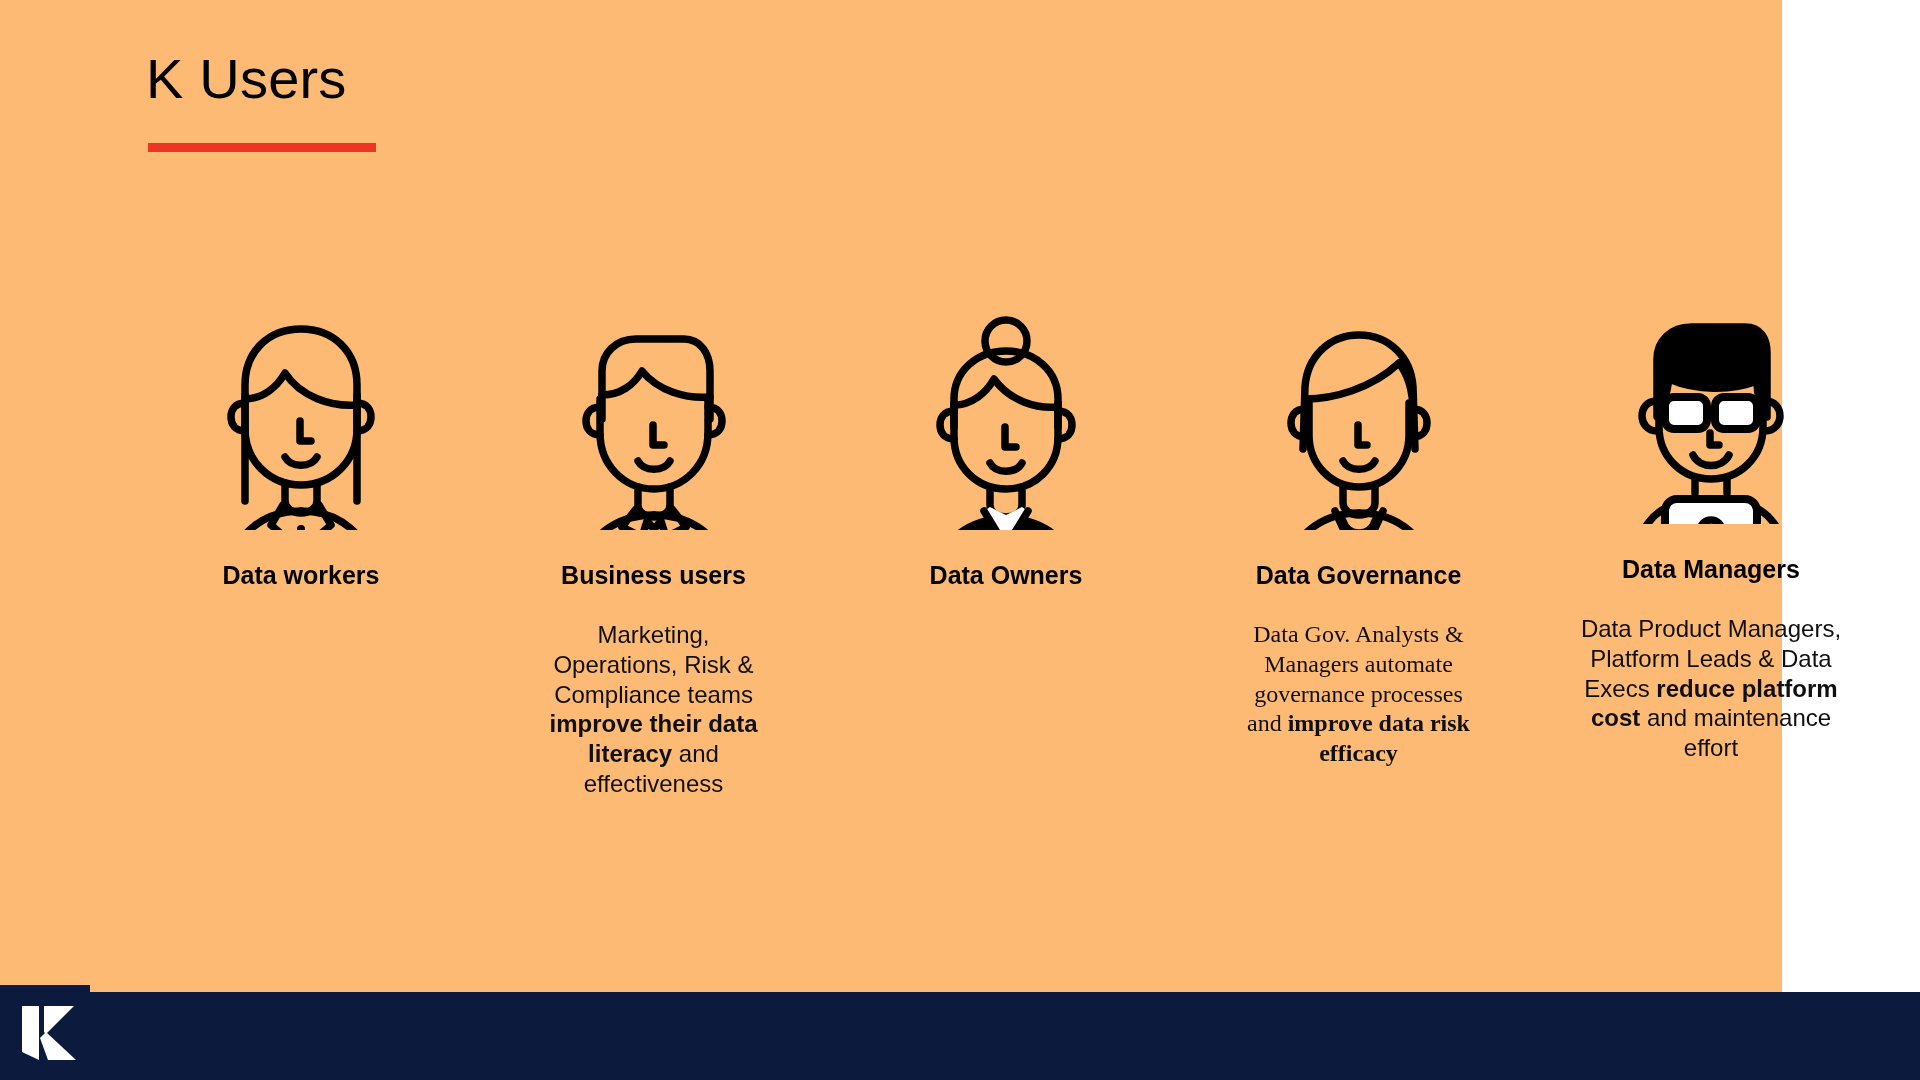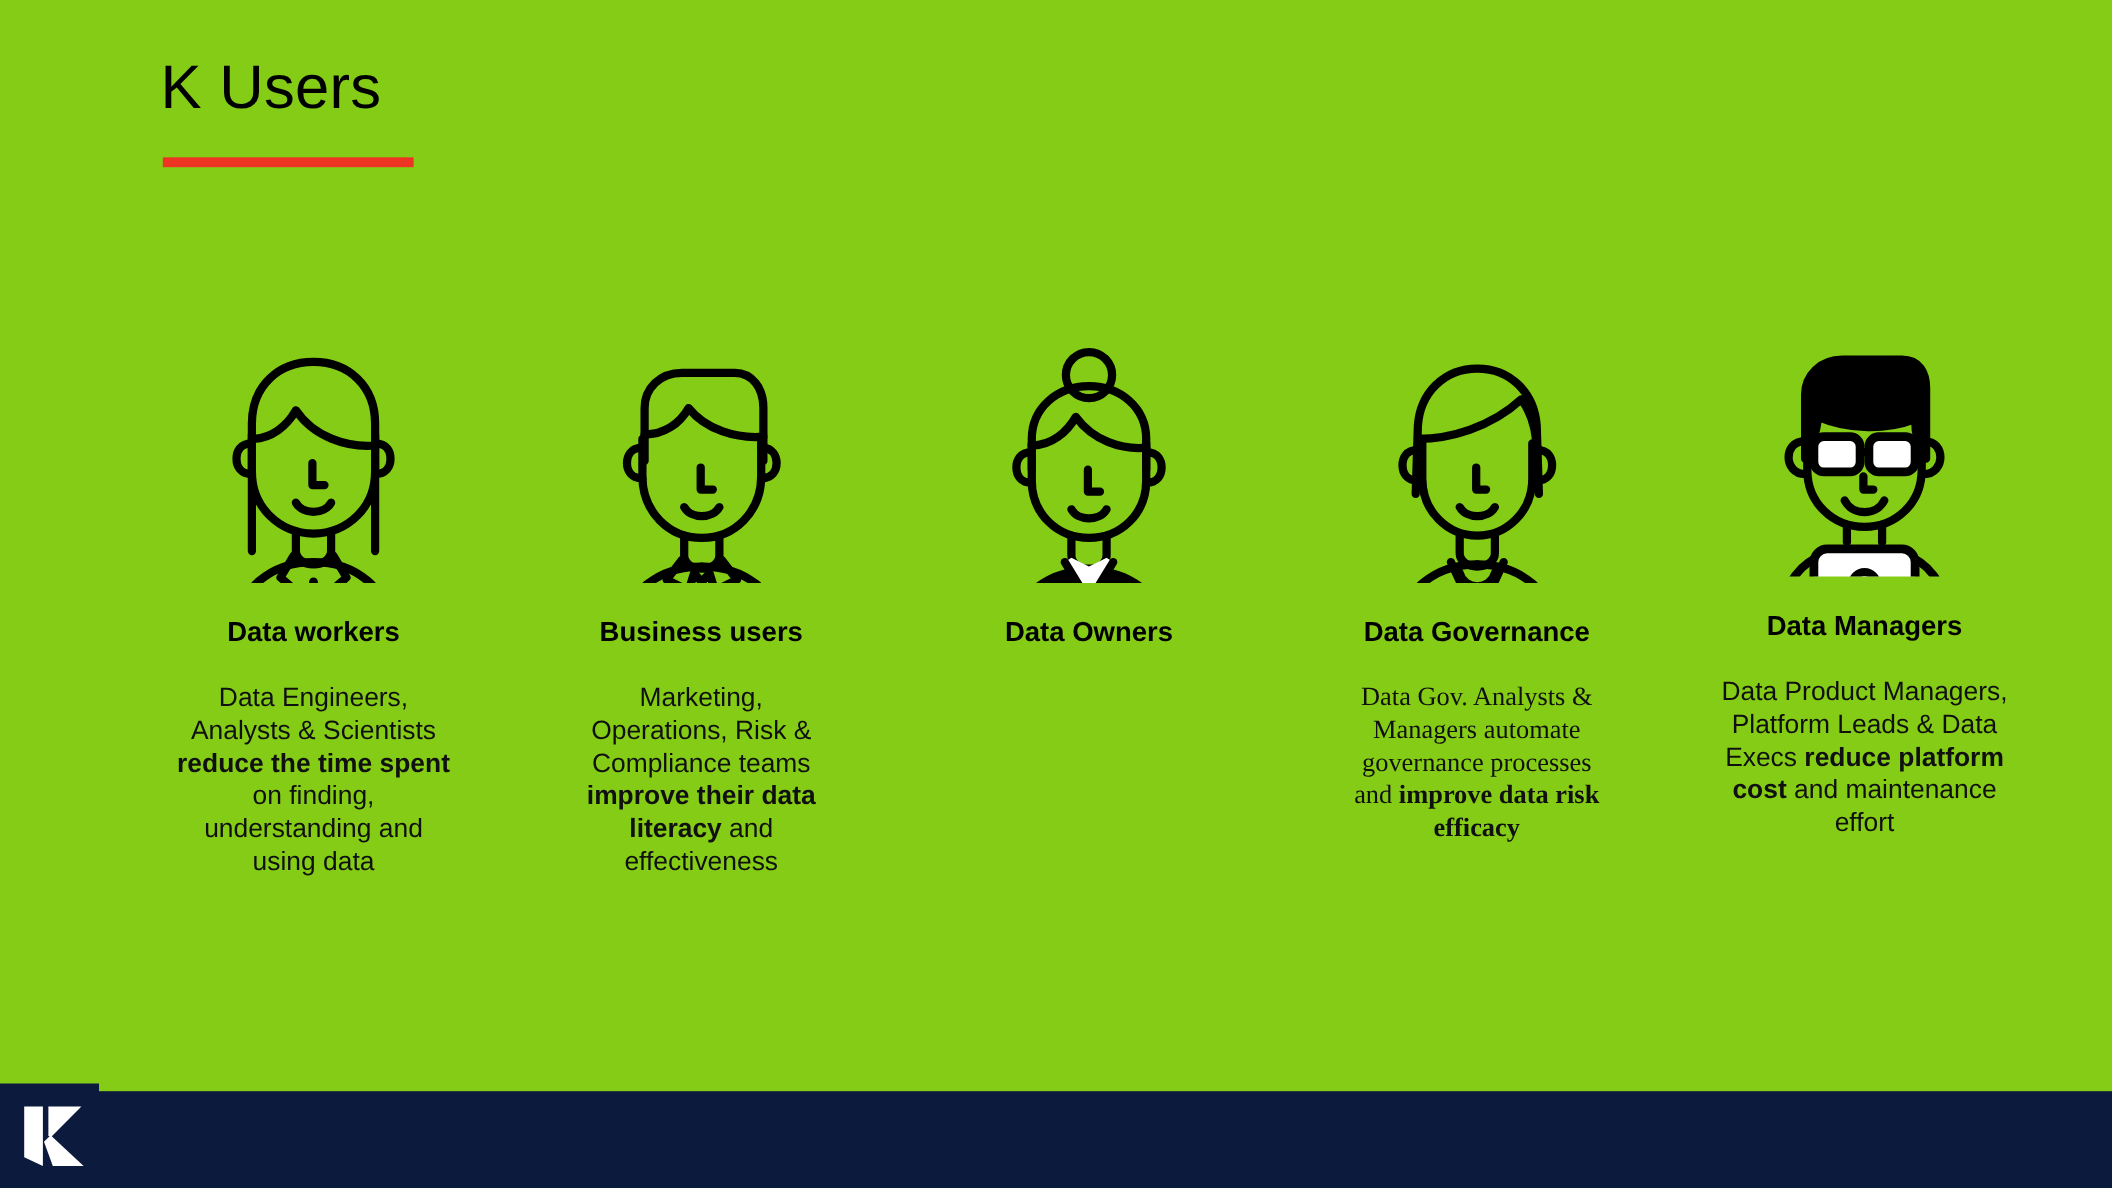--- a/index.html
+++ b/index.html
@@ -8,23 +8,23 @@
   html, body {
     width: 1920px;
     height: 1080px;
     background: #ffffff;
     font-family: "Liberation Sans", sans-serif;
     overflow: hidden;
   }
 
   .slide {
     position: relative;
-    width: 1920px;
+    width: 1782px;
     height: 1080px;
-    background: #84cc16;
+    background: #fdba74;
   }
 
   
   .slide-title {
     position: absolute;
     left: 146px;
     top: 48px;
     font-size: 56px;
     font-weight: 300;
     letter-spacing: 0.2px;
@@ -49,21 +49,21 @@
     font-size: 25px;
     font-weight: 400;
     color: #101010;
     line-height: 1.35;
     white-space: nowrap;
   }
 
   
   .persona-row {
     position: absolute;
-    left: 120px;
+    left: 136px;
     top: 300px;
     width: 1740px;
     display: flex;
     align-items: flex-start;
     justify-content: space-between;
   }
 
   .persona {
     width: 330px;
     display: flex;
@@ -183,21 +183,20 @@
           <path d="M100 234 L100 235" stroke-width="8"></path>
 
           <path d="M57 232 L57 252"></path>
           <path d="M143 232 L143 252"></path>
 
           <path d="M8 252 L172 252" stroke-width="9"></path>
           <path d="M185 252 L193 252" stroke-width="9"></path>
         </svg>
       </div>
       <div class="persona-title">Data workers</div>
-      <div class="persona-body"><span>Data Engineers, Analysts &amp; Scientists </span><b>reduce the time spent</b><span> on finding, understanding and using data</span></div>
     </div>
 
     <div class="persona p2">
       <div class="persona-art">
         <svg width="200" height="215" viewBox="0 0 200 215" fill="none" stroke="#000" stroke-width="7.5" stroke-linecap="round" stroke-linejoin="round">
 
           <path d="M48 104 L48 56 C48 38 62 24 82 24 L130 24 C146 24 156 38 156 56 L156 104"></path>
           <path d="M48 80 C66 80 80 70 88 56 C104 76 132 84 156 82"></path>
 
           <path d="M46 92 C35 92 32 100 32 106 C32 113 36 120 46 120"></path>

